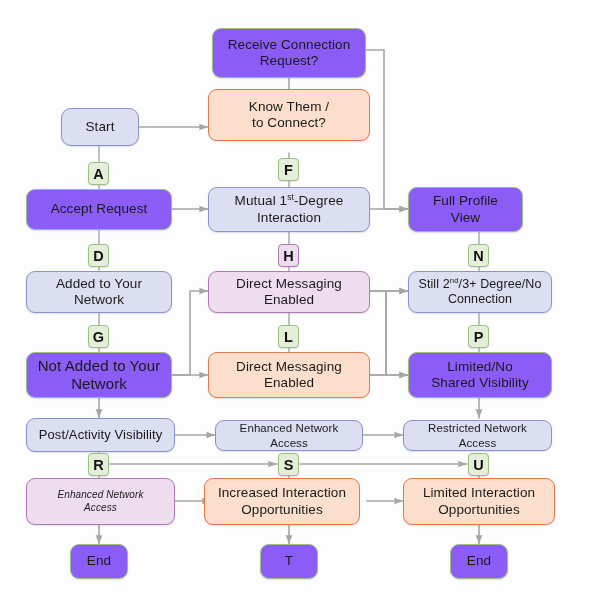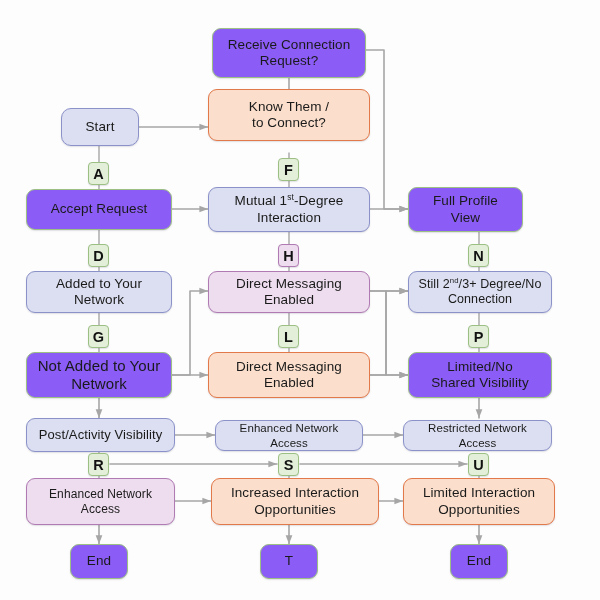--- a/index.html
+++ b/index.html
@@ -264,26 +264,26 @@
   <div class="badge" style="left:88px; top:453px;">
     <span>R</span>
   </div>
   <div class="badge" style="left:278px; top:453px;">
     <span>S</span>
   </div>
   <div class="badge" style="left:468px; top:453px;">
     <span>U</span>
   </div>
 
-  <div class="node fill-purple" style="left:26px; top:478px; width:149px; height:47px; font-size:12px;">
+  <div class="node fill-purple" style="left:26px; top:478px; width:149px; height:47px; font-size:10px;font-style:italic;">
     <span class="node-label">Enhanced Network
 Access</span>
   </div>
 
-  <div class="node fill-orange" style="left:211px; top:478px; width:168px; height:47px; font-size:13.5px;align-items:center;">
+  <div class="node fill-orange" style="left:204px; top:478px; width:156px; height:47px; font-size:13.5px;align-items:center;">
     <span class="node-label">Increased Interaction
 Opportunities</span>
   </div>
 
   <div class="node fill-orange" style="left:403px; top:478px; width:152px; height:47px; font-size:13.5px;">
     <span class="node-label">Limited Interaction
 Opportunities</span>
   </div>
 
   <div class="node fill-green" style="left:70px; top:544px; width:58px; height:35px; font-size:13.5px;">

